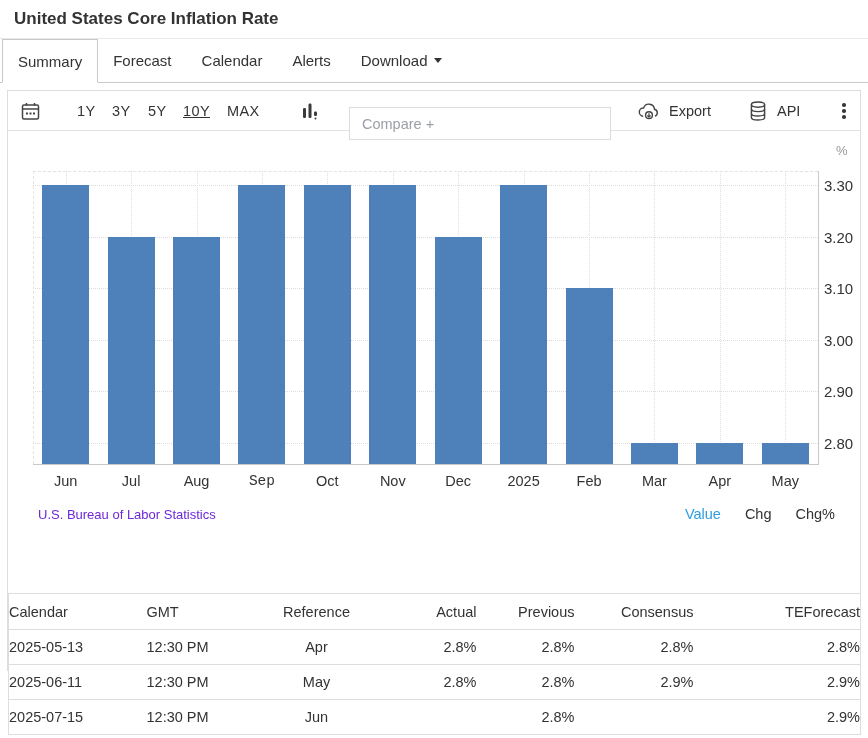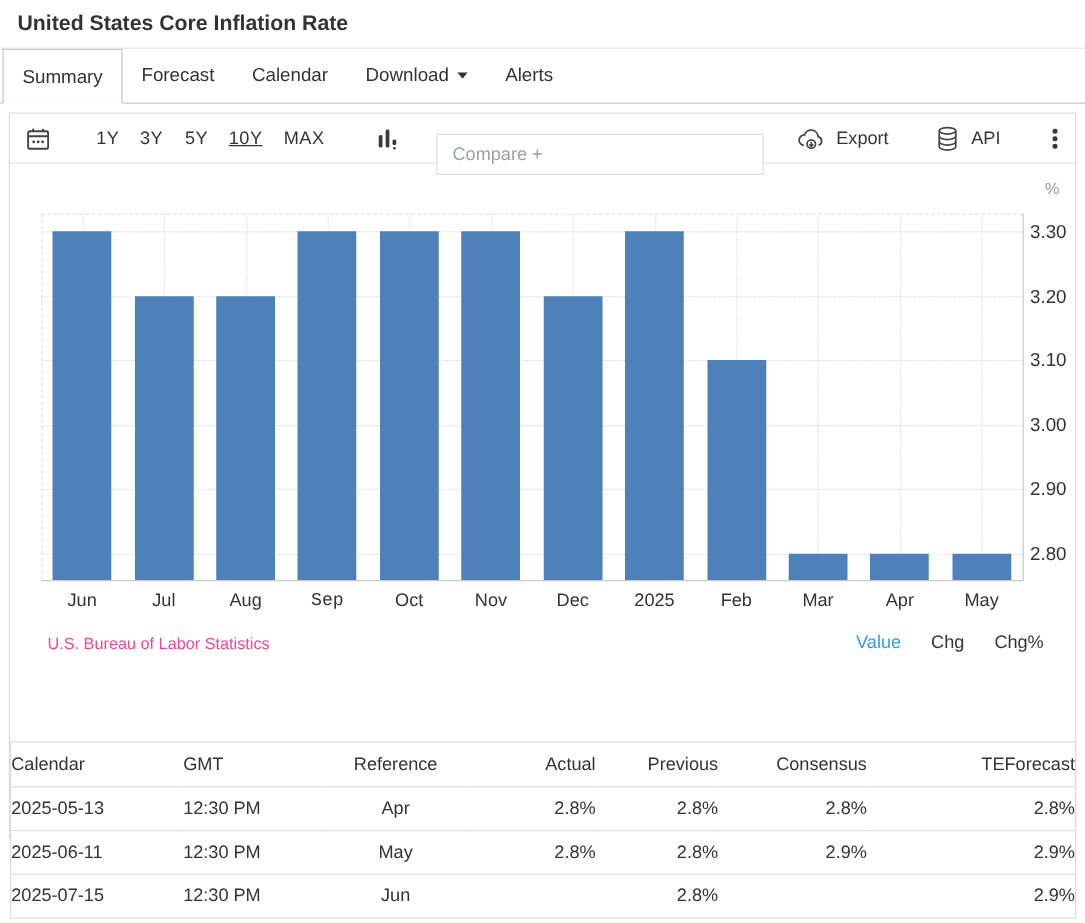--- a/index.html
+++ b/index.html
@@ -31,21 +31,21 @@
   .gridline-h{position:absolute;height:0;border-top:1px dotted #dcdcdc;}
   .gridline-v{position:absolute;width:0;border-left:1px dotted #e0e0e0;}
   .plot-border-top{position:absolute;height:0;border-top:1px dashed #e3e3e3;}
   .plot-border-left{position:absolute;width:0;border-left:1px dashed #e3e3e3;}
   .plot-border-right{position:absolute;width:0;border-left:1px solid #c9c9c9;}
   .plot-border-bottom{position:absolute;height:0;border-top:1px solid #c9c9c9;}
   .bar{position:absolute;cursor:pointer;}
   .xlabel{position:absolute;width:66px;text-align:center;font-size:14.5px;color:#333;}
   .ylabel{position:absolute;font-size:15px;color:#333;}
   .unit-label{position:absolute;font-size:13px;color:#999;}
-  .chart-footer-source{position:absolute;left:30px;top:377px;font-size:13px;color:#ec4899;}
+  .chart-footer-source{position:absolute;left:30px;top:377px;font-size:13px;color:#6d28d9;}
   .chart-modes{position:absolute;right:25px;top:374px;display:flex;gap:24px;font-size:14.5px;}
   .mode-link{color:#333;cursor:pointer;}
   .mode-link.active{color:#2f9de0;}
   
   .cal-table{position:absolute;left:8px;top:593px;width:852px;border-collapse:collapse;table-layout:fixed;
     font-size:14.5px;color:#333;background:#fff;border:1px solid #ddd;}
   .cal-table th{font-weight:normal;color:#333;height:36px;border-bottom:1px solid #ddd;}
   .cal-table td{height:35px;border-bottom:1px solid #ddd;}
   .cal-table th,.cal-table td{padding:0;box-sizing:border-box;white-space:nowrap;overflow:hidden;}
   .al{text-align:left;padding-left:10px;}
@@ -65,25 +65,25 @@
     <div class="tab active">
       <span>Summary</span>
     </div>
     <div class="tab">
       <span>Forecast</span>
     </div>
     <div class="tab">
       <span>Calendar</span>
     </div>
     <div class="tab">
+      <span>Alerts</span>
+    </div>
+    <div class="tab">
       <span>Download</span>
       <span class="caret"></span>
-    </div>
-    <div class="tab">
-      <span>Alerts</span>
     </div>
   </div>
 
 <div class="card">
 
   <div class="toolbar">
     <span class="tb" style="left:12px;top:10px;">
       <svg width="21" height="21" viewBox="0 0 21 21" fill="none" stroke="#444" stroke-width="1.5">
         <rect x="2.5" y="4" width="16" height="14" rx="1.5"></rect>
         <line x1="2.5" y1="8" x2="18.5" y2="8"></line>

